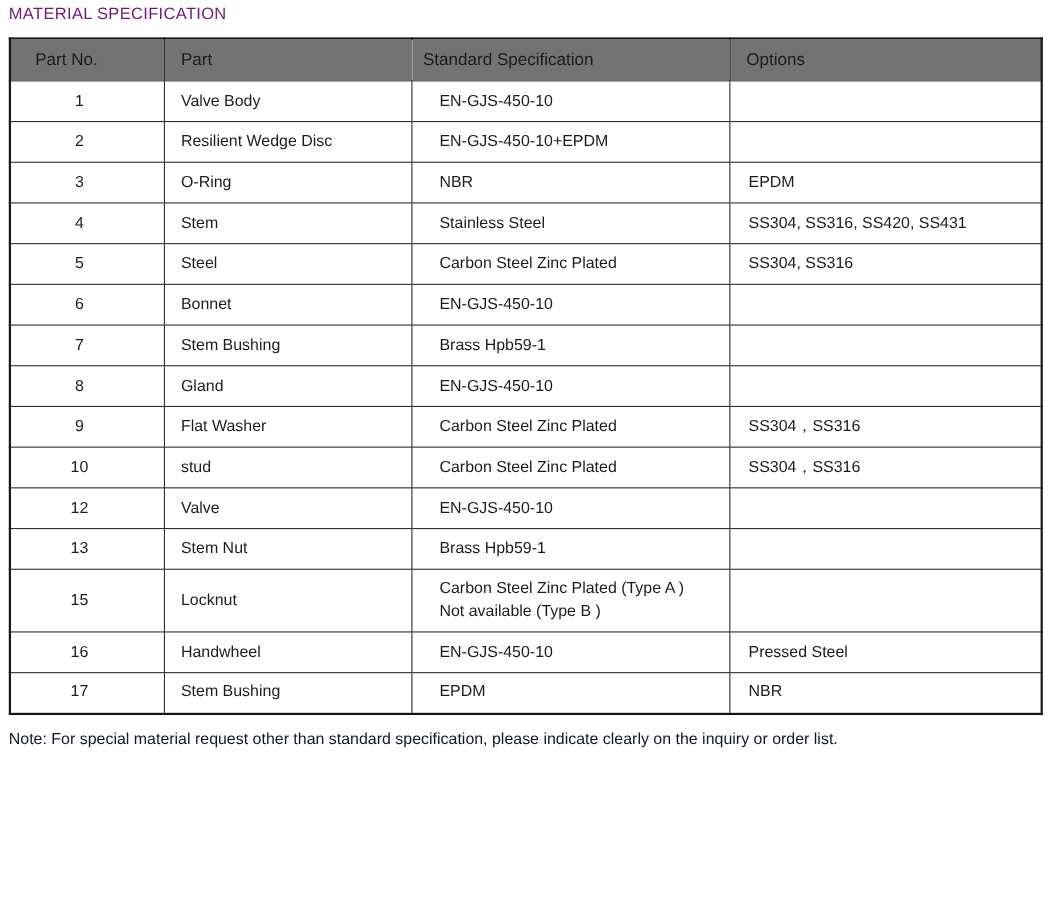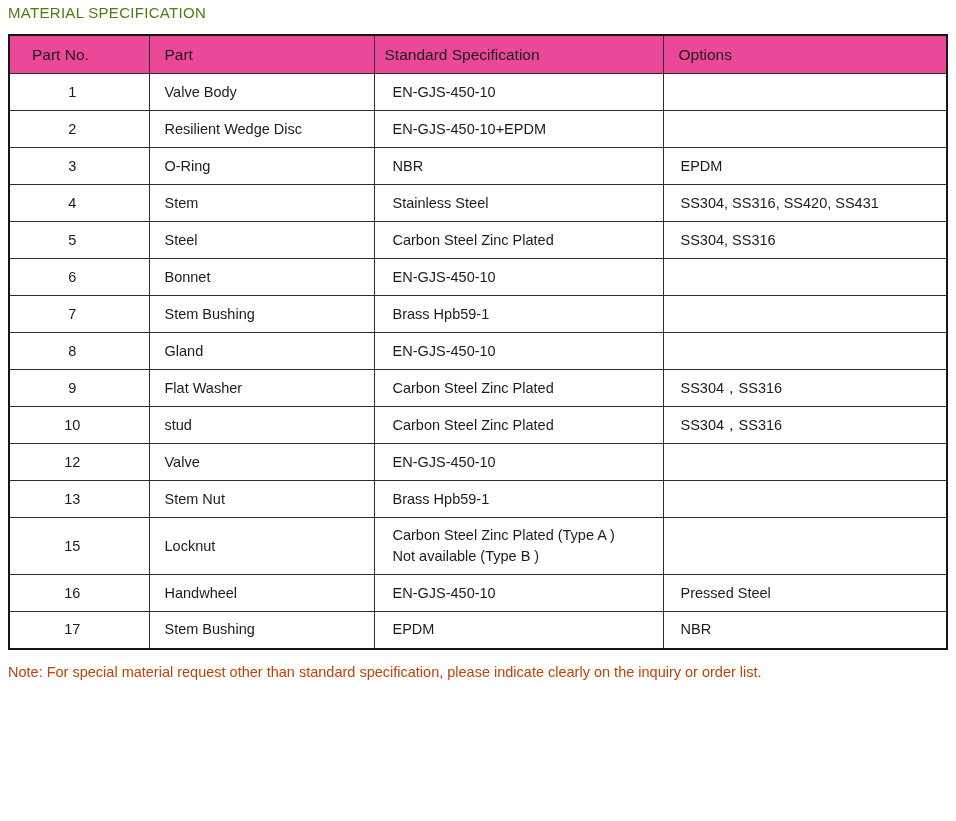--- a/index.html
+++ b/index.html
@@ -14,21 +14,21 @@
   }
   .page {
     width: 940px;
     margin: 0 auto;
     padding-top: 3px;
   }
   .doc-title {
     font-size: 15px;
     font-weight: 400;
     letter-spacing: 0.3px;
-    color: #4d7c0f;
+    color: #701a75;
     margin: 0 0 0 0;
     padding: 1px 0 13px 0;
   }
   table.spec-table {
     border-collapse: collapse;
     table-layout: fixed;
     width: 940px;
     border: 2.5px solid #161616;
   }
   table.spec-table th,
@@ -36,38 +36,38 @@
     border: 1.6px solid #2e2e2e;
     font-size: 14.5px;
     font-weight: 400;
     color: #1c1c1c;
     padding: 7px 6px 7px 15px;
     vertical-align: middle;
     line-height: 21px;
     overflow: hidden;
   }
   table.spec-table thead th {
-    background: #ec4899;
+    background: #737373;
     font-size: 15.5px;
     text-align: left;
     height: 23px;
   }
   table.spec-table thead th.c-no { padding-left: 22px; }
   table.spec-table thead th.c-spec { padding-left: 10px; }
   table.spec-table tbody tr { height: 37px; }
   table.spec-table td.c-no {
     text-align: center;
     padding-left: 0;
     padding-right: 14px;
   }
-  table.spec-table td.c-spec { padding-left: 18px; white-space: pre-line; }
+  table.spec-table td.c-spec { padding-left: 25px; white-space: pre-line; }
   table.spec-table td.c-opt  { padding-left: 17px; }
   .doc-note {
     font-size: 14.5px;
-    color: #c2410c;
+    color: #0f172a;
     padding: 12px 0 0 0;
     line-height: 20px;
   }
 </style>
 </head>
 <body>
 
 <div class="page">
 
   <div class="doc-title">MATERIAL SPECIFICATION</div>

